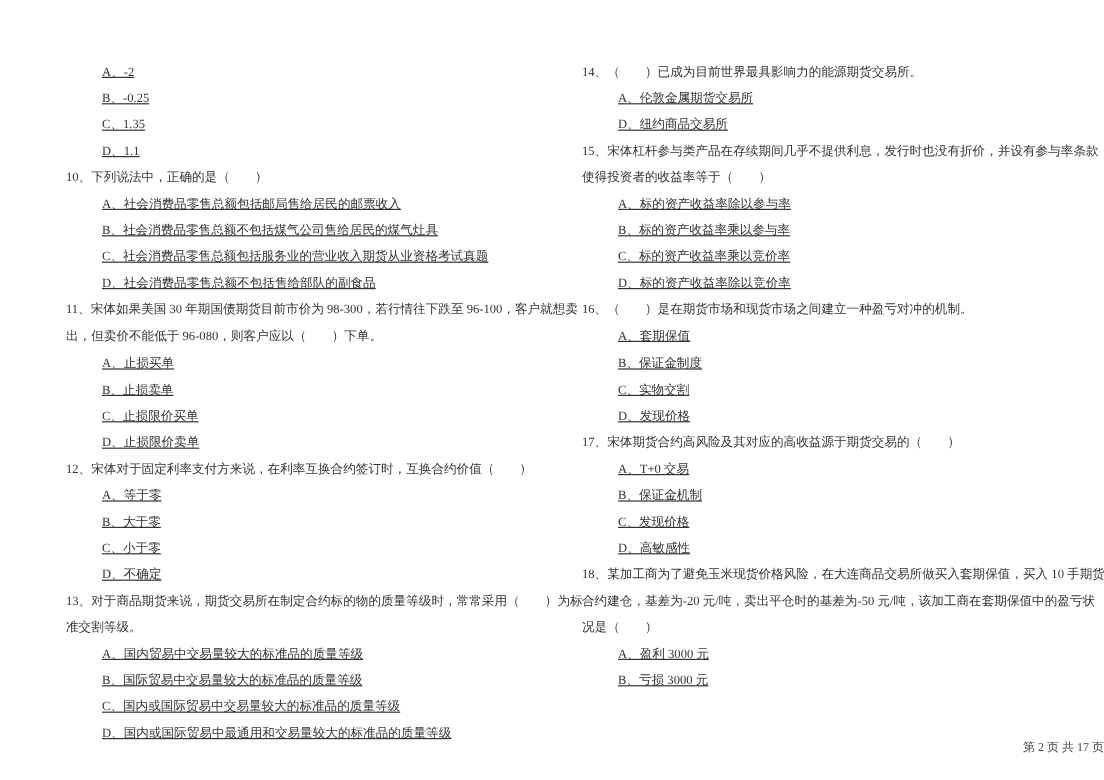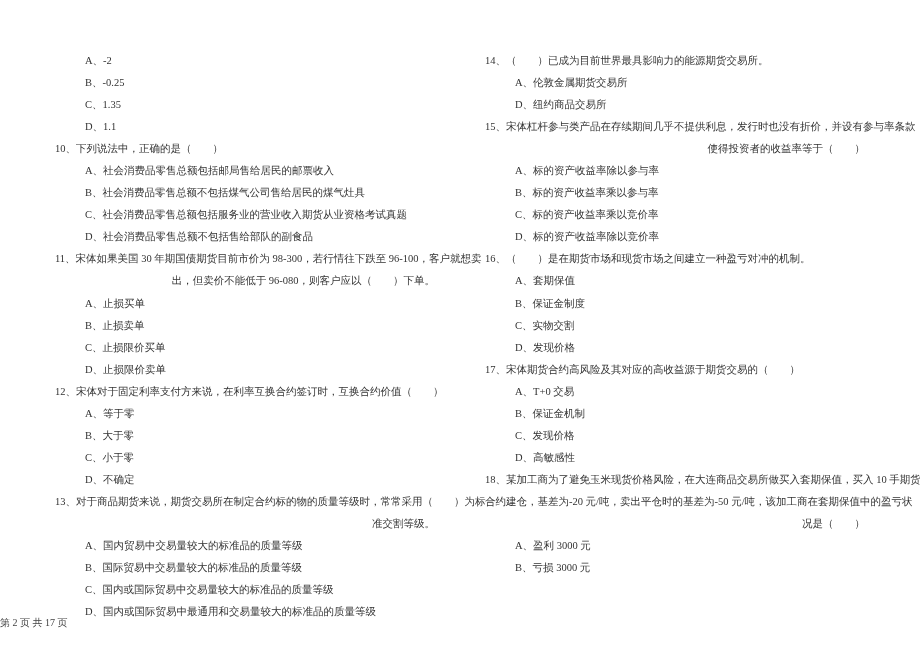--- a/index.html
+++ b/index.html
@@ -25,30 +25,30 @@
     .column {
       width: 50%;
       padding: 0 25px;
     }
     .line {
       line-height: 2.1;
       white-space: nowrap;
     }
     .option {
       padding-left: 30px;
+      text-decoration: underline;
     }
     .continuation {
       padding-left: 0;
-      text-align: right;
     }
     .footer {
       position: absolute;
       bottom: 20px;
       width: 100%;
-      text-align: left;
+      text-align: right;
       font-size: 10px;
       color: #444;
     }
   </style>
 </head>
 <body>
 
 <div class="page-container">
   <div class="column">
     <div class="line option">A、-2</div>

